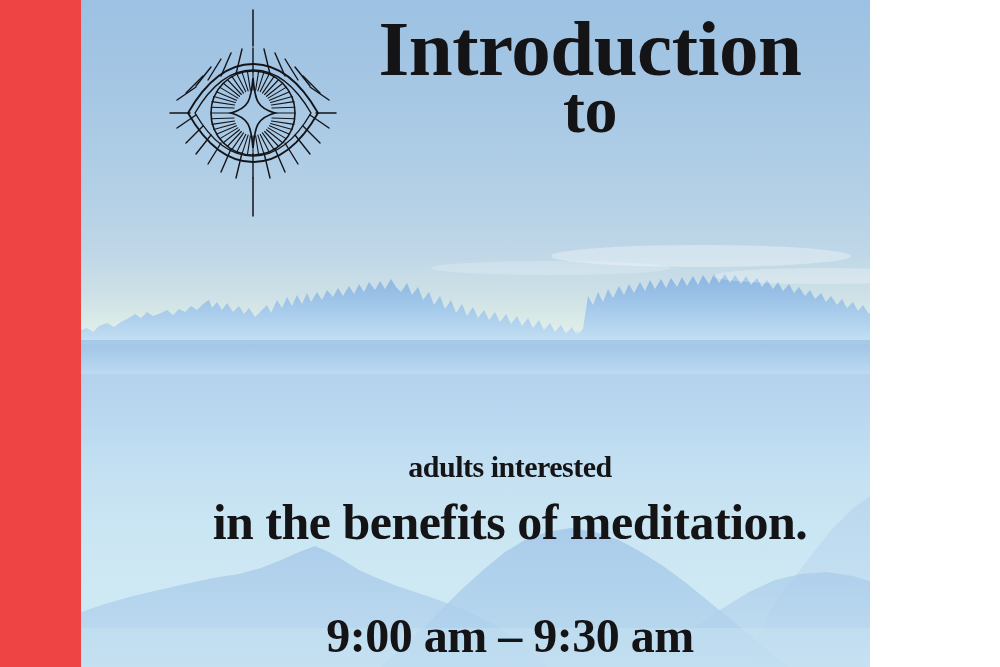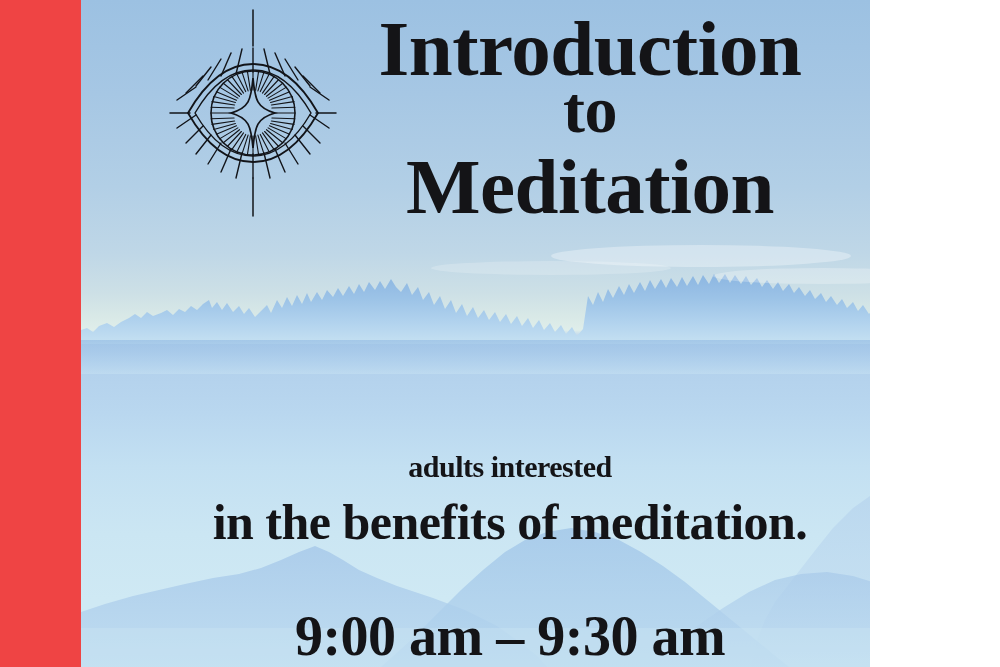--- a/index.html
+++ b/index.html
@@ -106,21 +106,21 @@
     left: 100px; top: 497px; width: 820px;
     font-size: 50px; line-height: 50px;
   }
 
   #when-days {
     left: 100px; top: 551px; width: 820px;
     font-size: 48px; line-height: 56px;
   }
   #when-time {
     left: 100px; top: 608px; width: 820px;
-    font-size: 56px; line-height: 56px;
+    font-size: 48px; line-height: 56px;
   }
 </style>
 </head>
 <body>
 
 <div id="poster">
 
   <div id="photo">
 
     <svg class="layer" viewBox="0 0 837 667" preserveAspectRatio="none">
@@ -302,21 +302,20 @@
 
         <path stroke-width="1.7" fill="none" d="
           M85,76 C87,98 89,106 107,111 C89,116 87,124 85,146
           C83,124 81,116 63,111 C81,106 83,98 85,76 Z"></path>
       </g>
     </svg>
   </div>
 
   <div class="txt" id="title-line1">Introduction</div>
   <div class="txt" id="title-line2">to</div>
-  <div class="txt" id="title-line3">Meditation</div>
 
 
   <div class="txt" id="body-l2">adults interested</div>
   <div class="txt" id="body-l3">in the benefits of meditation.</div>
 
   <div class="txt" id="when-time">9:00 am – 9:30 am</div>
 
 </div>
 
 </body></html>

